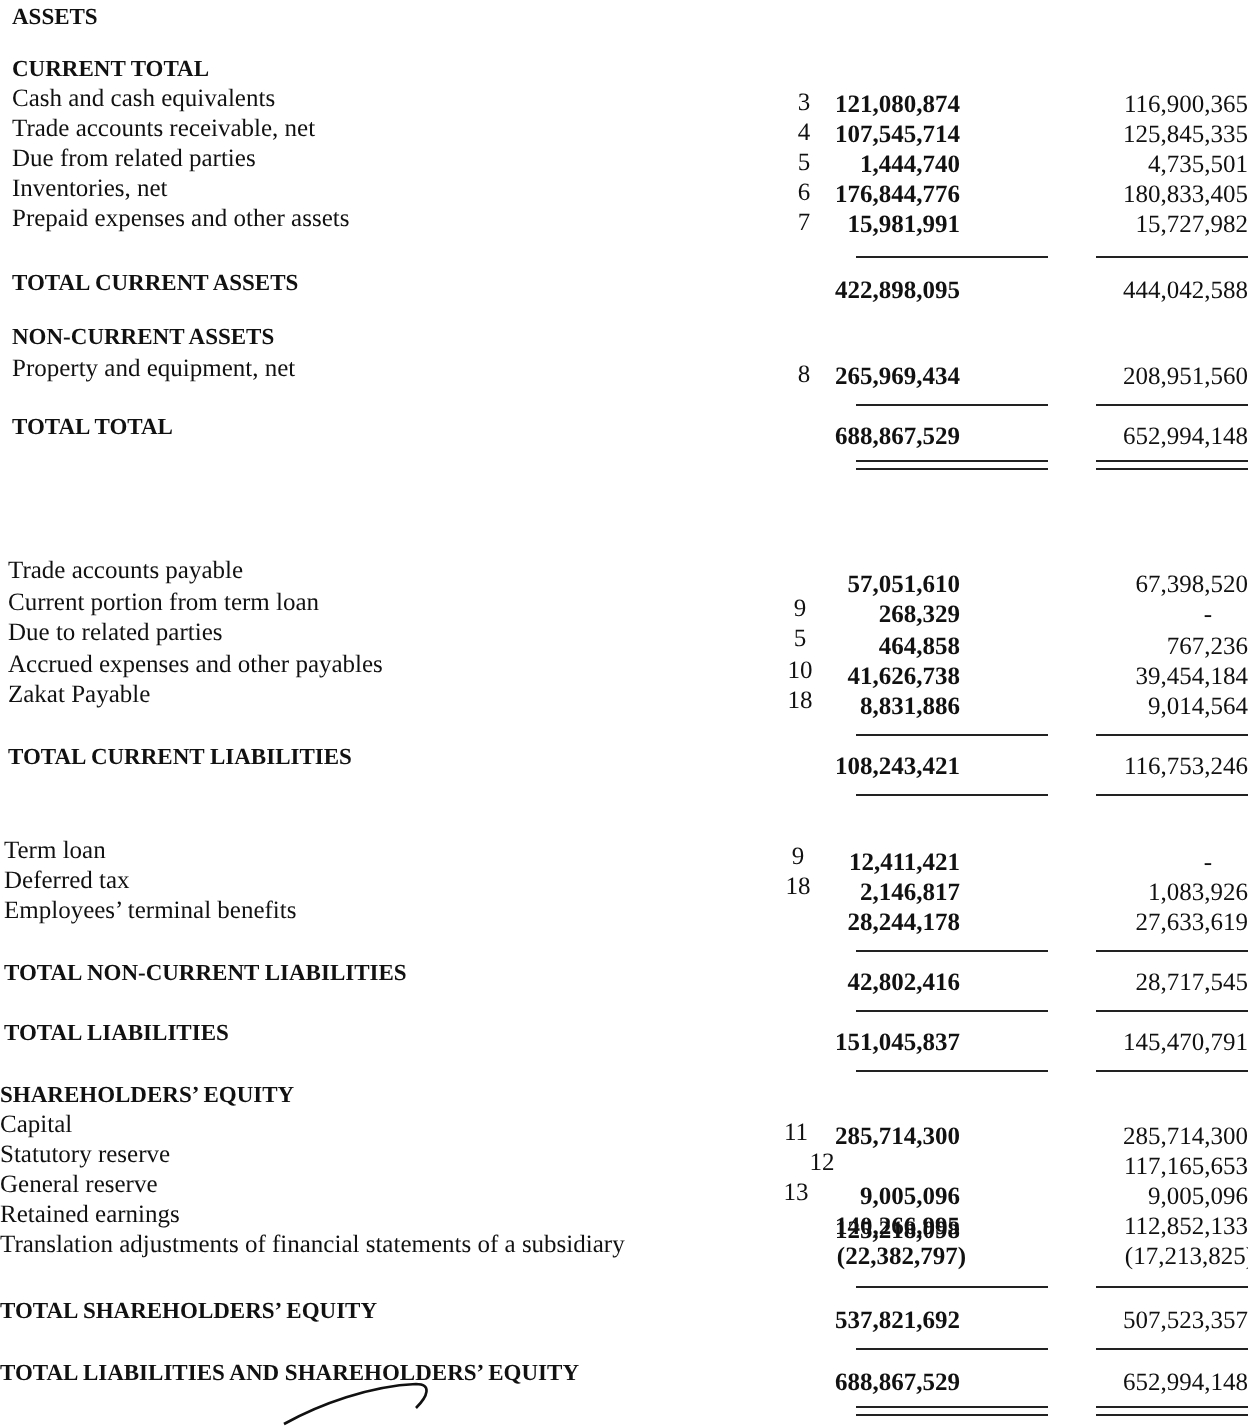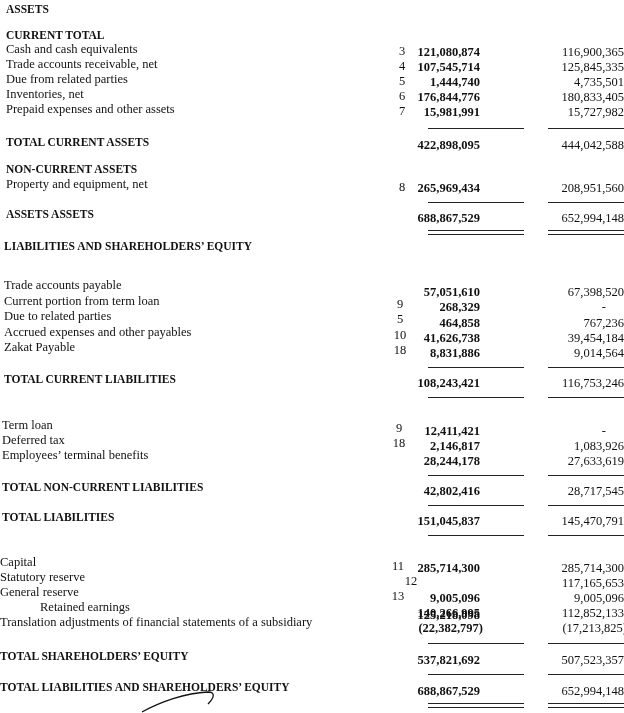--- a/index.html
+++ b/index.html
@@ -73,28 +73,27 @@
     <div class="t" style="left:6px;top:177px;">Property and equipment, net</div>
     <div class="note" style="left:387px;top:180px;">8</div>
     <div class="c1" style="top:181px;">265,969,434</div>
     <div class="c2" style="top:181px;">208,951,560</div>
   </div>
 
   <div class="rule r1" style="top:202px;"></div>
   <div class="rule r2" style="top:202px;"></div>
 
   <div>
-    <div class="t hdr" style="left:6px;top:207px;">ASSETS ASSETS</div>
+    <div class="t hdr" style="left:6px;top:207px;">TOTAL TOTAL</div>
     <div class="c1" style="top:211px;">688,867,529</div>
     <div class="c2" style="top:211px;">652,994,148</div>
   </div>
   <div class="dbl r1" style="top:230px;"></div>
   <div class="dbl r2" style="top:230px;"></div>
 
-  <div class="t hdr" style="left:4px;top:239px;">LIABILITIES AND SHAREHOLDERS’ EQUITY</div>
 
   <div>
     <div class="t" style="left:4px;top:278px;">Trade accounts payable</div>
     <div class="note" style="left:385px;top:281px;"></div>
     <div class="c1" style="top:285px;">57,051,610</div>
     <div class="c2" style="top:285px;">67,398,520</div>
   </div>
   <div>
     <div class="t" style="left:4px;top:294px;">Current portion from term loan</div>
     <div class="note" style="left:385px;top:297px;">9</div>
@@ -162,40 +161,41 @@
   <div class="rule r2" style="top:505px;"></div>
 
   <div>
     <div class="t hdr" style="left:2px;top:510px;">TOTAL LIABILITIES</div>
     <div class="c1" style="top:514px;">151,045,837</div>
     <div class="c2" style="top:514px;">145,470,791</div>
   </div>
   <div class="rule r1" style="top:535px;"></div>
   <div class="rule r2" style="top:535px;"></div>
 
+  <div class="t hdr" style="left:0px;top:541px;">SHAREHOLDERS’ EQUITY</div>
   <div>
     <div class="t" style="left:0px;top:555px;text-align:center;">Capital</div>
     <div class="note" style="left:383px;top:559px;">11</div>
     <div class="c1" style="top:561px;">285,714,300</div>
     <div class="c2" style="top:561px;">285,714,300</div>
   </div>
   <div>
     <div class="t" style="left:0px;top:570px;">Statutory reserve</div>
     <div class="note" style="left:396px;top:574px;">12</div>
     <div class="c1" style="top:608px;">125,218,098</div>
     <div class="c2" style="top:576px;">117,165,653</div>
   </div>
   <div>
     <div class="t" style="left:0px;top:585px;">General reserve</div>
     <div class="note" style="left:383px;top:589px;">13</div>
     <div class="c1" style="top:591px;">9,005,096</div>
     <div class="c2" style="top:591px;">9,005,096</div>
   </div>
   <div>
-    <div class="t" style="left:0px;top:600px;margin-left:40px;">Retained earnings</div>
+    <div class="t" style="left:0px;top:600px;">Retained earnings</div>
     <div class="note" style="left:383px;top:604px;"></div>
     <div class="c1" style="top:606px;">140,266,995</div>
     <div class="c2" style="top:606px;">112,852,133</div>
   </div>
   <div>
     <div class="t" style="left:0px;top:615px;">Translation adjustments of financial statements of a subsidiary</div>
     <div class="note" style="left:383px;top:619px;"></div>
     <div class="c1" style="top:621px;right:141px;">(22,382,797)</div>
     <div class="c2" style="top:621px;right:-3px;">(17,213,825)</div>
   </div>

